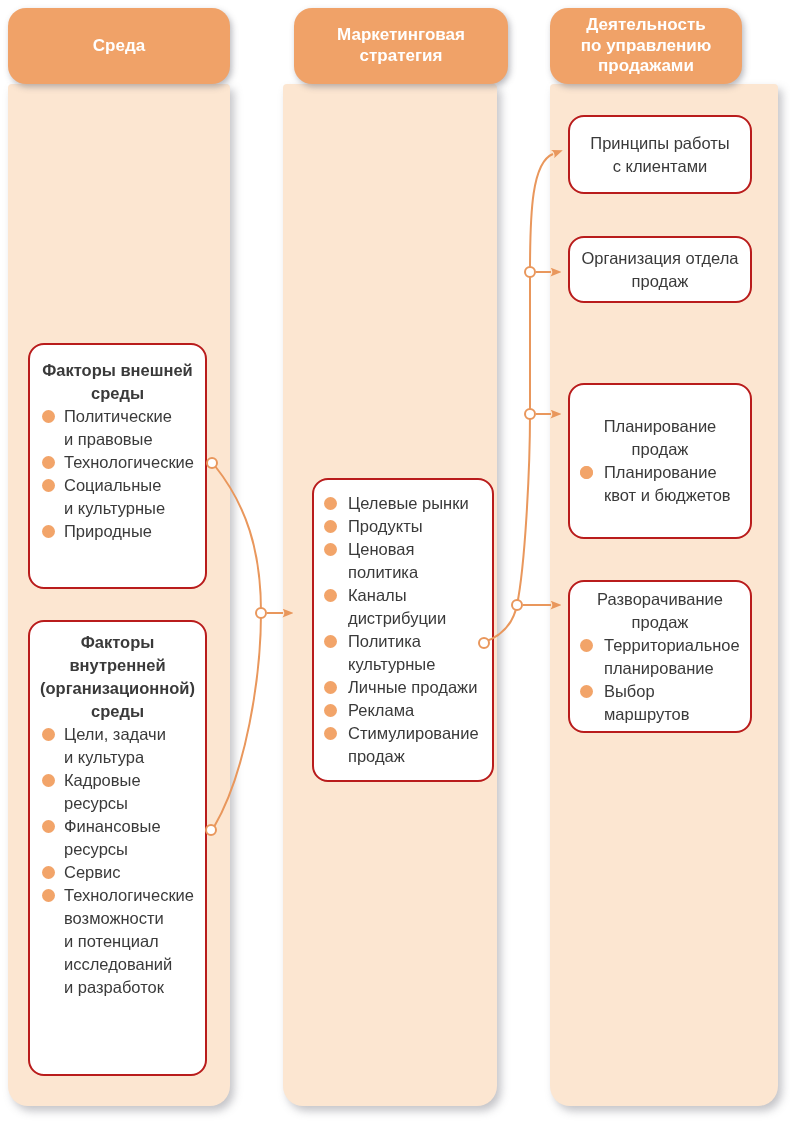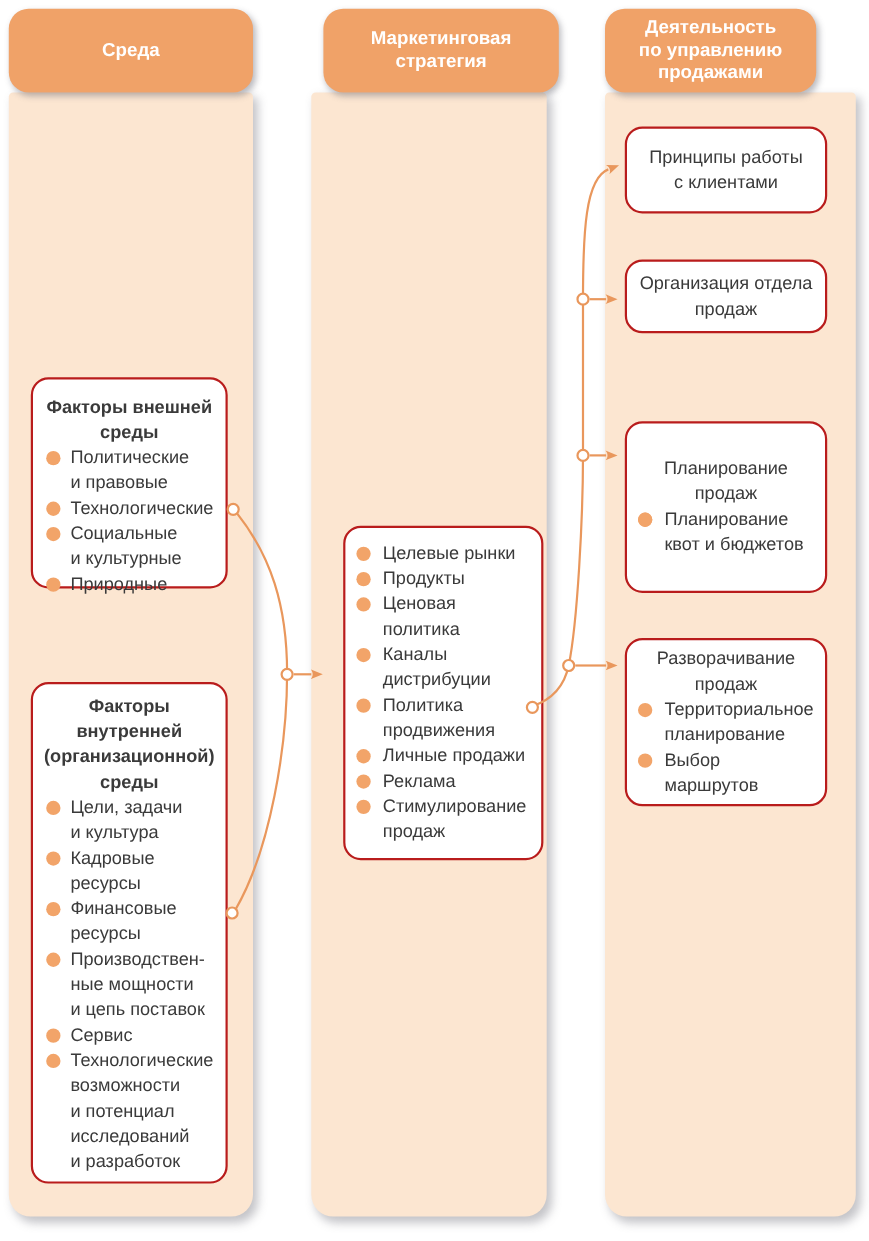--- a/index.html
+++ b/index.html
@@ -78,21 +78,21 @@
   <div class="colheader" style="left:283px; width:214px;margin-left:11px;">
     <span class="txt">Маркетинговая
 стратегия</span>
   </div>
   <div class="colheader" style="left:550px; width:192px;">
     <span class="txt">Деятельность
 по управлению
 продажами</span>
   </div>
 
-  <div class="wbox pad" style="left:28px; top:343px; width:179px; height:192px;">
+  <div class="wbox pad" style="left:28px; top:343px; width:179px; height:246px;">
     <span class="box-title txt">Факторы внешней
 среды</span>
     <div class="li"><span class="dot"></span><span class="txt">Политические
 и правовые</span></div>
     <div class="li"><span class="dot"></span><span class="txt">Технологические</span></div>
     <div class="li"><span class="dot"></span><span class="txt">Социальные
 и культурные</span></div>
     <div class="li"><span class="dot"></span><span class="txt">Природные</span></div>
   </div>
 
@@ -100,39 +100,36 @@
     <span class="box-title txt">Факторы
 внутренней
 (организационной)
 среды</span>
     <div class="li"><span class="dot"></span><span class="txt">Цели, задачи
 и культура</span></div>
     <div class="li"><span class="dot"></span><span class="txt">Кадровые
 ресурсы</span></div>
     <div class="li"><span class="dot"></span><span class="txt">Финансовые
 ресурсы</span></div>
-    <div class="li"><span class="dot"></span><span class="txt">Производствен-
-ные мощности
-и цепь поставок</span></div>
     <div class="li"><span class="dot"></span><span class="txt">Сервис</span></div>
     <div class="li"><span class="dot"></span><span class="txt">Технологические
 возможности
 и потенциал
 исследований
 и разработок</span></div>
   </div>
 
   <div class="wbox pad" style="left:312px; top:478px; width:182px; height:304px; padding-top:12px;">
     <div class="li"><span class="dot" style="left:0;"></span><span class="txt">Целевые рынки</span></div>
     <div class="li"><span class="dot" style="left:0;"></span><span class="txt">Продукты</span></div>
     <div class="li"><span class="dot" style="left:0;"></span><span class="txt">Ценовая политика</span></div>
     <div class="li"><span class="dot" style="left:0;"></span><span class="txt">Каналы
 дистрибуции</span></div>
     <div class="li"><span class="dot" style="left:0;"></span><span class="txt">Политика
-продвижения</span></div>
+культурные</span></div>
     <div class="li"><span class="dot" style="left:0;"></span><span class="txt">Личные продажи</span></div>
     <div class="li"><span class="dot" style="left:0;"></span><span class="txt">Реклама</span></div>
     <div class="li"><span class="dot" style="left:0;"></span><span class="txt">Стимулирование
 продаж</span></div>
   </div>
 
   <div class="wbox ccenter" style="left:568px; top:115px; width:184px; height:79px;">
     <span class="txt">Принципы работы
 с клиентами</span>
   </div>

